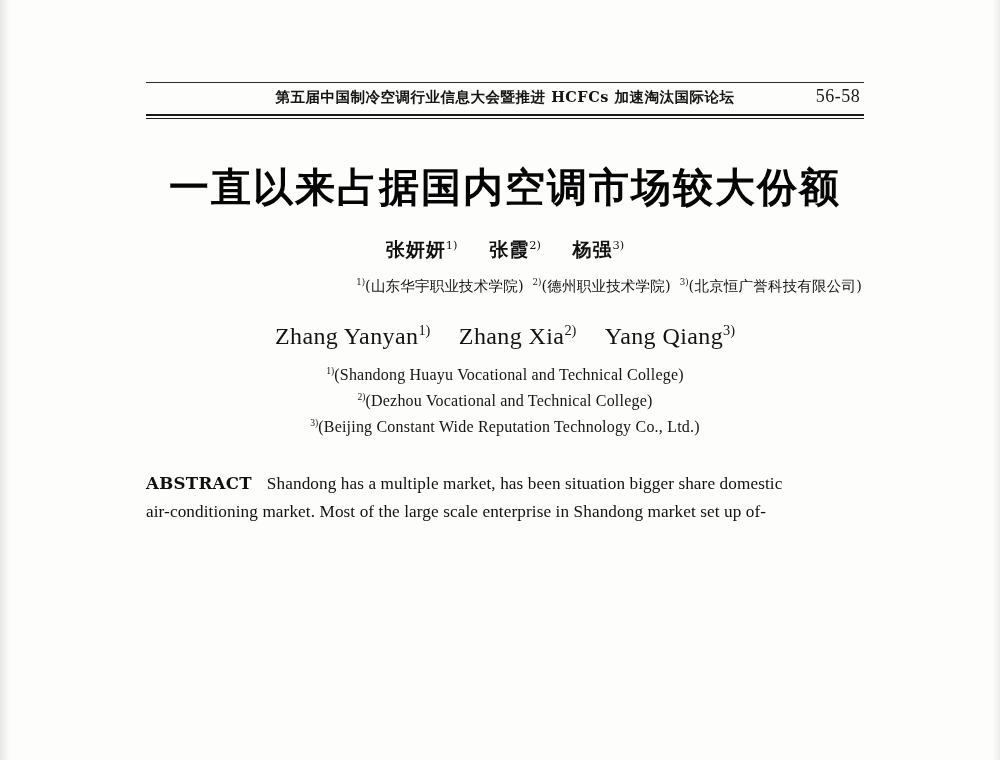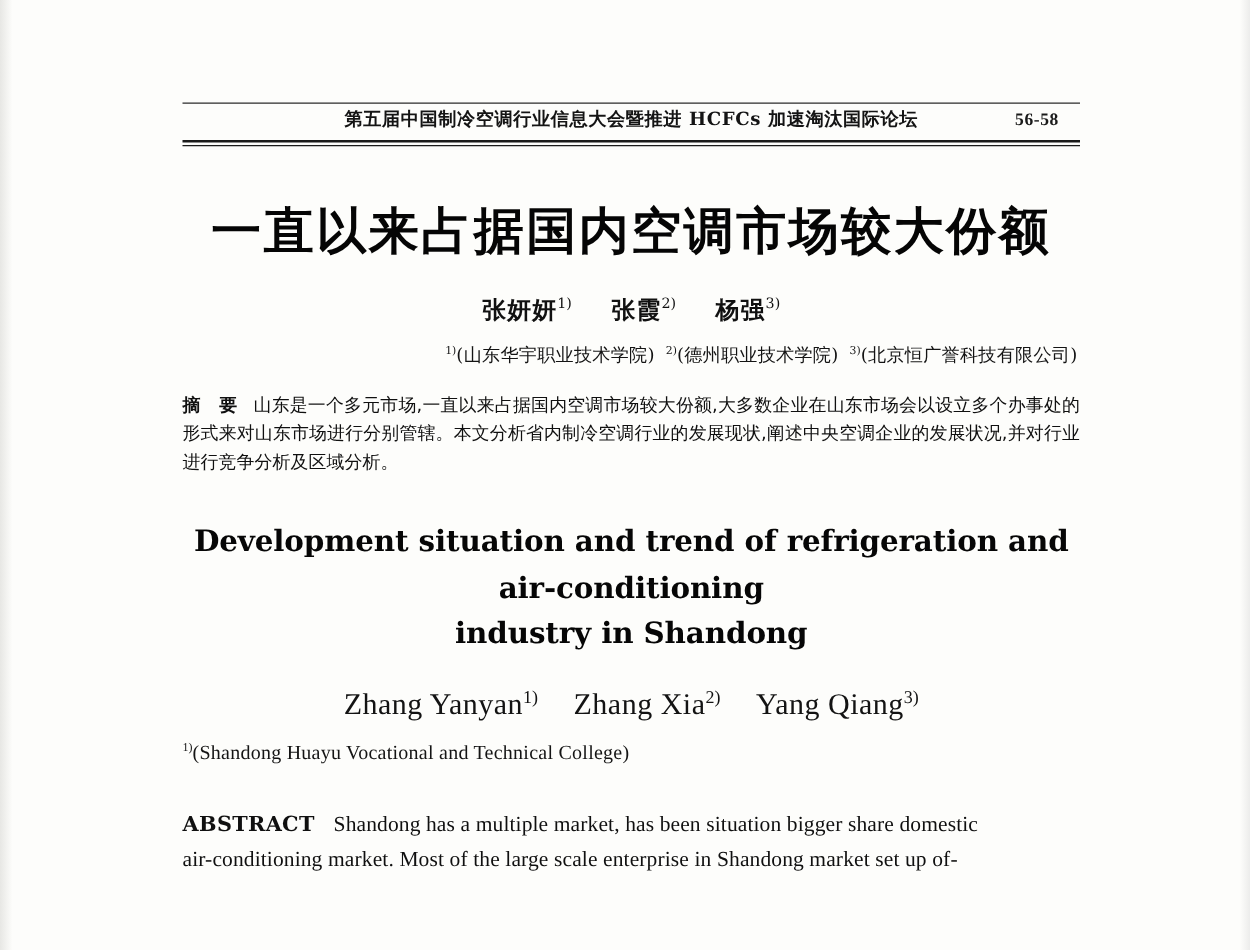--- a/index.html
+++ b/index.html
@@ -72,26 +72,26 @@
     font-family: "DejaVu Serif", "Liberation Serif", serif;
     font-weight: bold;
     font-size: 14.5px;
     letter-spacing: 0.5px;
     color: #141414;
     padding-left: 52px;
     white-space: nowrap;
   }
   .runhead-pages {
     font-family: "Liberation Serif", serif;
-    font-weight: bold;
-    font-size: 14px;
+    font-weight: normal;
+    font-size: 18px;
     color: #1a1a1a;
     letter-spacing: 0.5px;
     width: 52px;
-    text-align: left;
+    text-align: center;
   }
   .rule-double {
     margin-top: 7px;
     border-top: 2.6px solid #1b1b1b;
     border-bottom: 1.1px solid #1b1b1b;
     height: 2px;
   }
 
   
   .cn-title {
@@ -179,20 +179,21 @@
     text-align: center;
     font-family: "Liberation Serif", "DejaVu Serif", serif;
     font-size: 24px;
     color: #131313;
     letter-spacing: 0.4px;
   }
   .en-authors .au { margin: 0 11px; }
 
   .en-affils {
     margin-top: 12px;
+    text-align: center;
     font-family: "Liberation Serif", "DejaVu Serif", serif;
     font-size: 16px;
     line-height: 1.63;
     color: #141414;
     letter-spacing: 0.2px;
   }
 
   
   .en-abstract {
     margin-top: 30px;
@@ -233,38 +234,33 @@
       <span class="au"><span>张霞</span><sup>2)</sup></span>
       <span class="au"><span>杨强</span><sup>3)</sup></span>
     </div>
 
     <div class="cn-affil">
       <span class="af"><sup>1)</sup><span>(山东华宇职业技术学院)</span></span>
       <span class="af"><sup>2)</sup><span>(德州职业技术学院)</span></span>
       <span class="af"><sup>3)</sup><span>(北京恒广誉科技有限公司)</span></span>
     </div>
 
-    <div class="cn-abstract">
-      <span class="lbl">摘 要</span><span>山东是一个多元市场,一直以来占据国内空调市场较大份额,大多数企业在山东市场会以设立多个办事处的形式来对山东市场进行分别管辖。本文分析省内制冷空调行业的发展现状,阐述中央空调企业的发展状况,并对行业进行竞争分析及区域分析。</span>
-    </div>
-
-
-    <h2 class="en-title">
-      <span>Development situation and trend of refrigeration and air-conditioning</span><br>
-      <span>industry in Shandong</span>
-    </h2>
+
+
 
     <div class="en-authors">
       <span class="au"><span>Zhang Yanyan</span><sup>1)</sup></span>
       <span class="au"><span>Zhang Xia</span><sup>2)</sup></span>
       <span class="au"><span>Yang Qiang</span><sup>3)</sup></span>
     </div>
 
     <div class="en-affils">
       <div><sup>1)</sup><span>(Shandong Huayu Vocational and Technical College)</span></div>
+      <div><sup>2)</sup><span>(Dezhou Vocational and Technical College)</span></div>
+      <div><sup>3)</sup><span>(Beijing Constant Wide Reputation Technology Co., Ltd.)</span></div>
     </div>
 
     <div class="en-abstract">
       <span class="lbl">ABSTRACT</span><span>Shandong has a multiple market, has been situation bigger share domestic</span>
       <span class="line">air-conditioning market. Most of the large scale enterprise in Shandong market set up of-</span>
       
       
     </div>
 
   </div>

